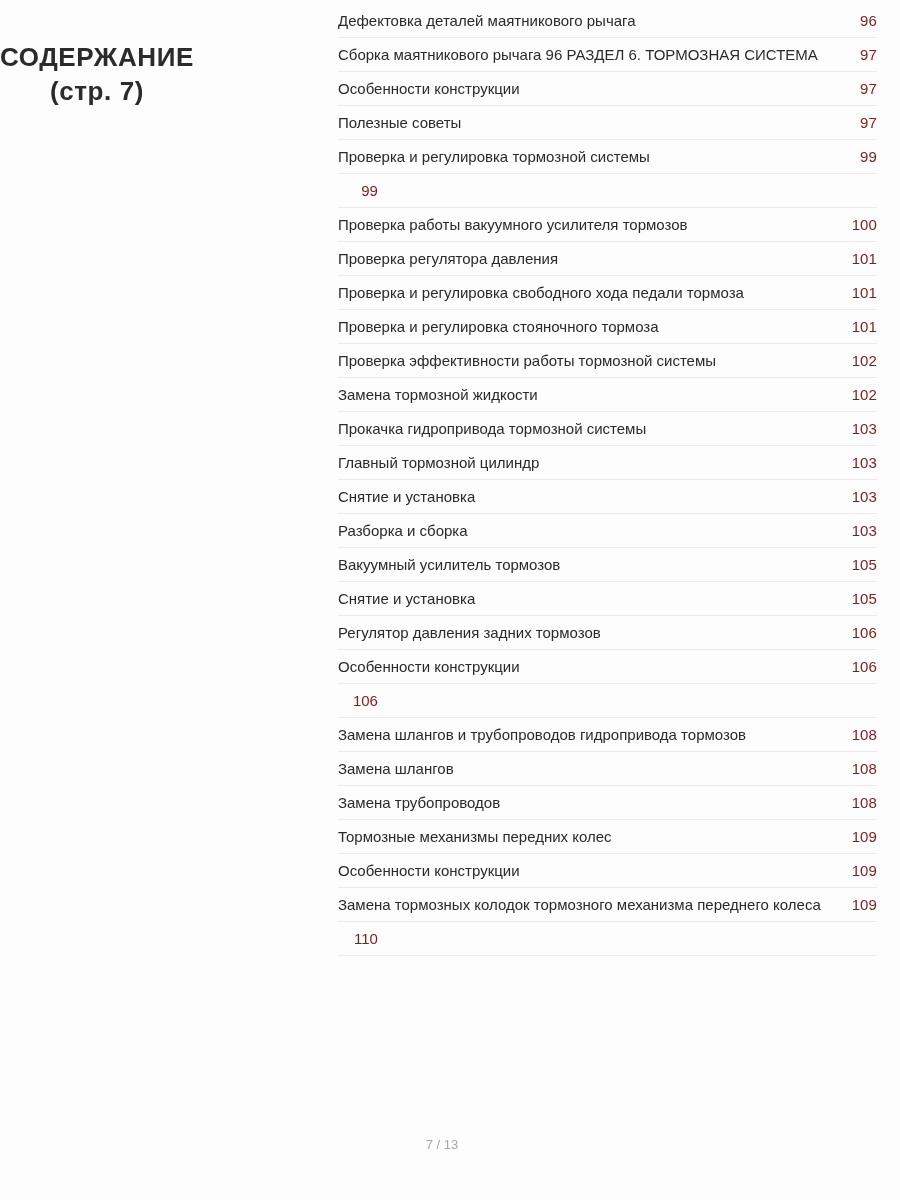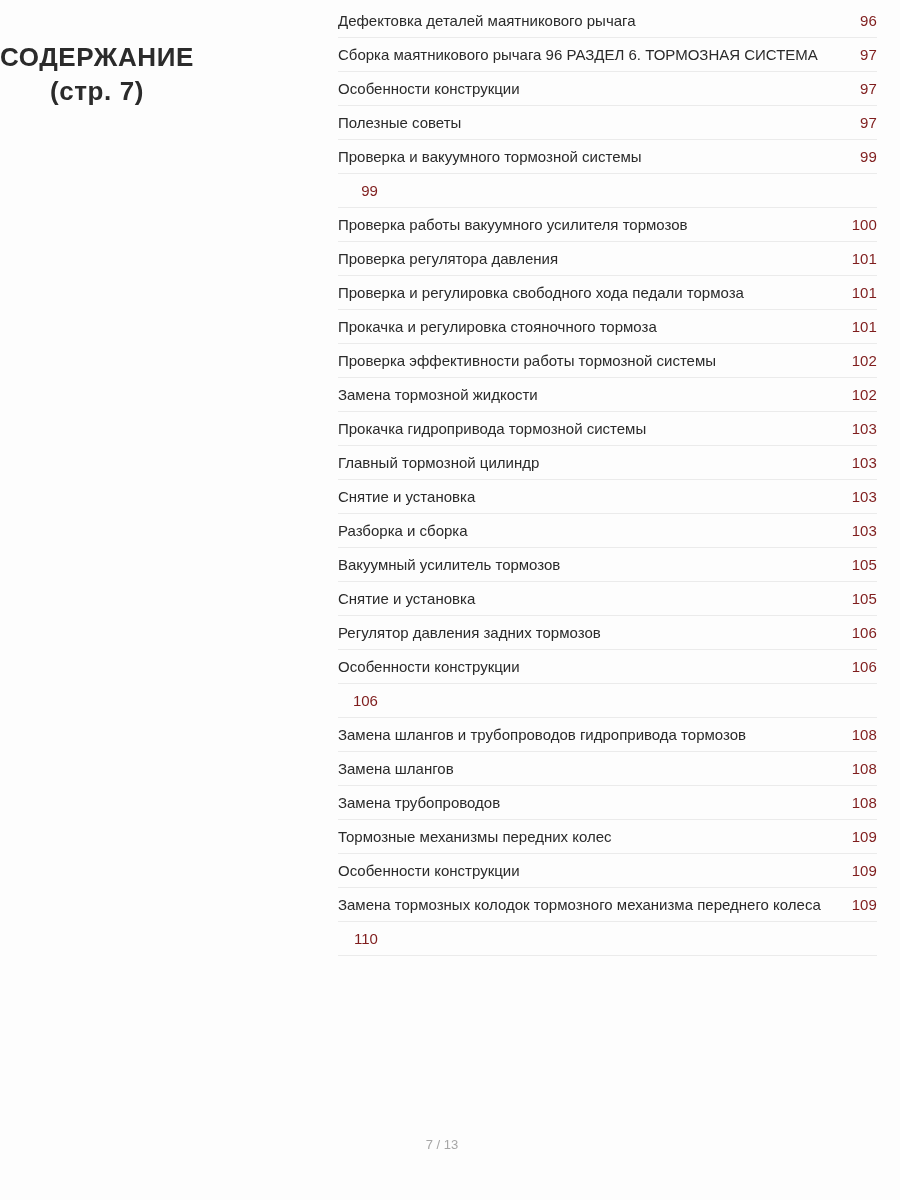--- a/index.html
+++ b/index.html
@@ -96,40 +96,40 @@
       </div>
       <div class="toc-row">
         <span class="entry-title">Особенности конструкции</span>
         <span class="entry-page">97</span>
       </div>
       <div class="toc-row">
         <span class="entry-title">Полезные советы</span>
         <span class="entry-page">97</span>
       </div>
       <div class="toc-row">
-        <span class="entry-title">Проверка и вакуумного тормозной системы</span>
+        <span class="entry-title">Проверка и регулировка тормозной системы</span>
         <span class="entry-page">99</span>
       </div>
       <div class="toc-row">
         <span class="entry-page">99</span>
       </div>
       <div class="toc-row">
         <span class="entry-title">Проверка работы вакуумного усилителя тормозов</span>
         <span class="entry-page">100</span>
       </div>
       <div class="toc-row">
         <span class="entry-title">Проверка регулятора давления</span>
         <span class="entry-page">101</span>
       </div>
       <div class="toc-row">
         <span class="entry-title">Проверка и регулировка свободного хода педали тормоза</span>
         <span class="entry-page">101</span>
       </div>
       <div class="toc-row">
-        <span class="entry-title">Прокачка и регулировка стояночного тормоза</span>
+        <span class="entry-title">Проверка и регулировка стояночного тормоза</span>
         <span class="entry-page">101</span>
       </div>
       <div class="toc-row">
         <span class="entry-title">Проверка эффективности работы тормозной системы</span>
         <span class="entry-page">102</span>
       </div>
       <div class="toc-row">
         <span class="entry-title">Замена тормозной жидкости</span>
         <span class="entry-page">102</span>
       </div>

